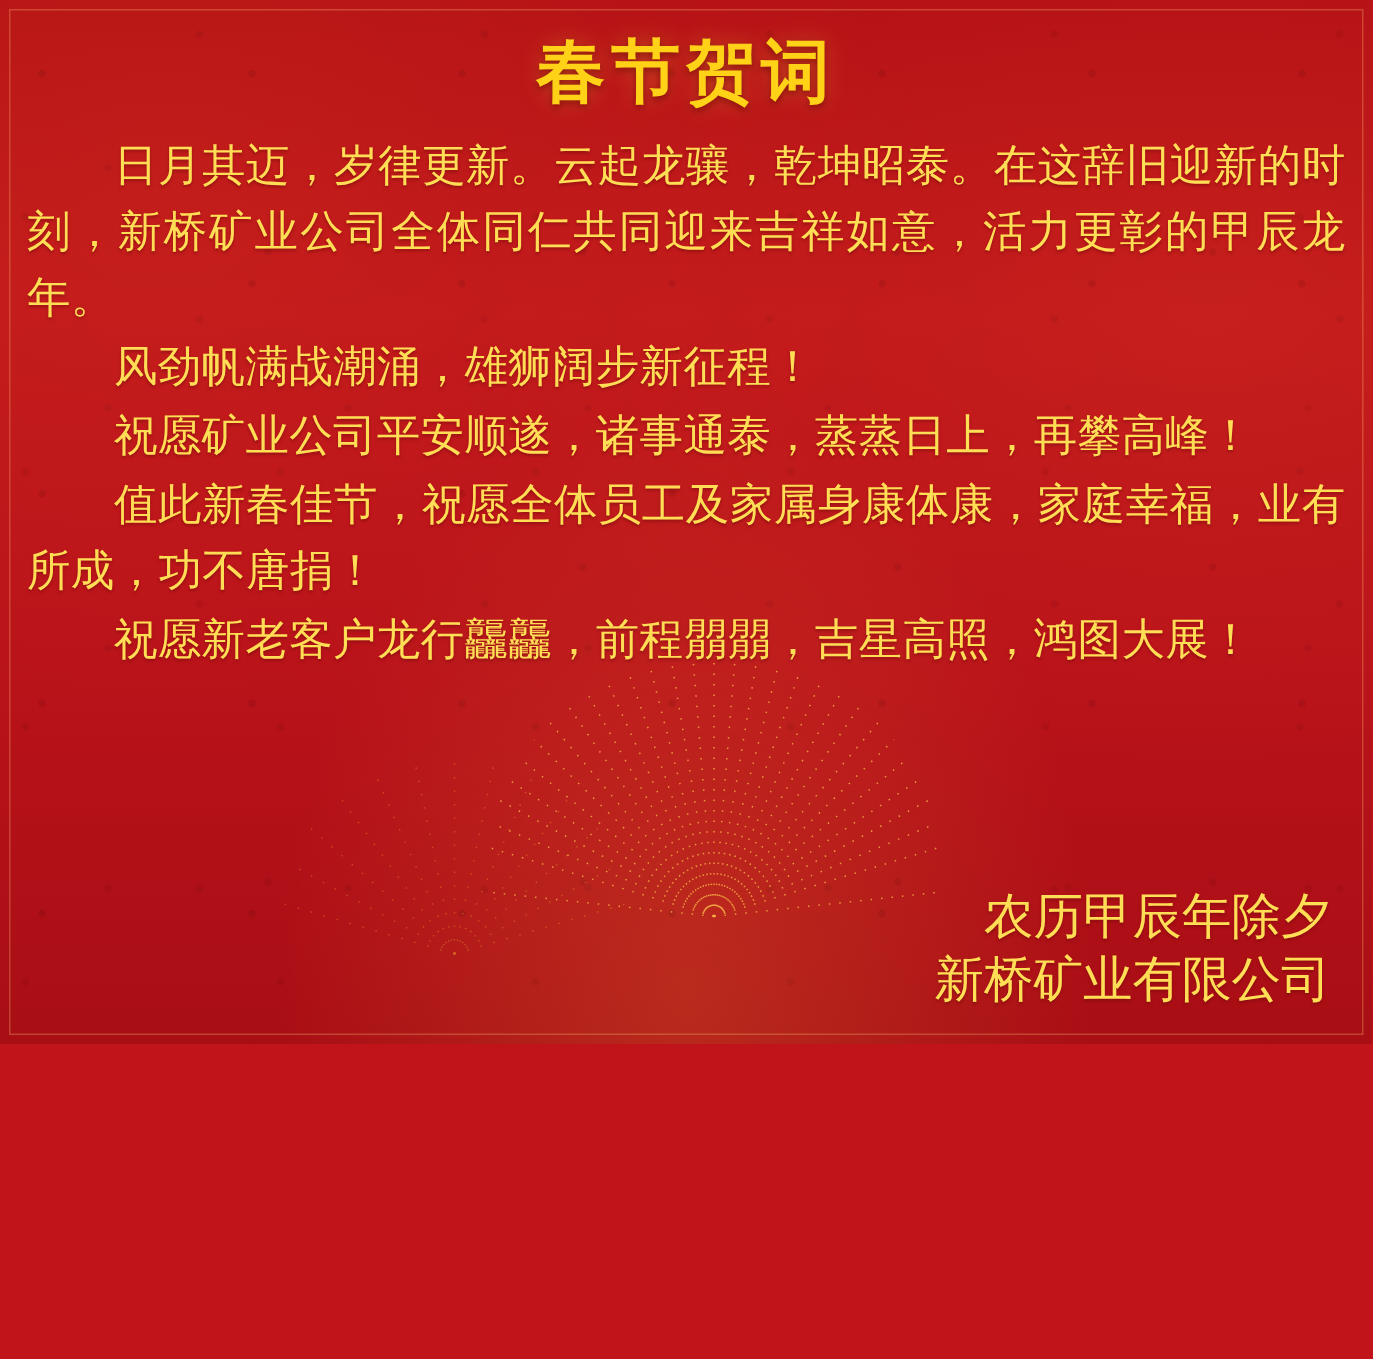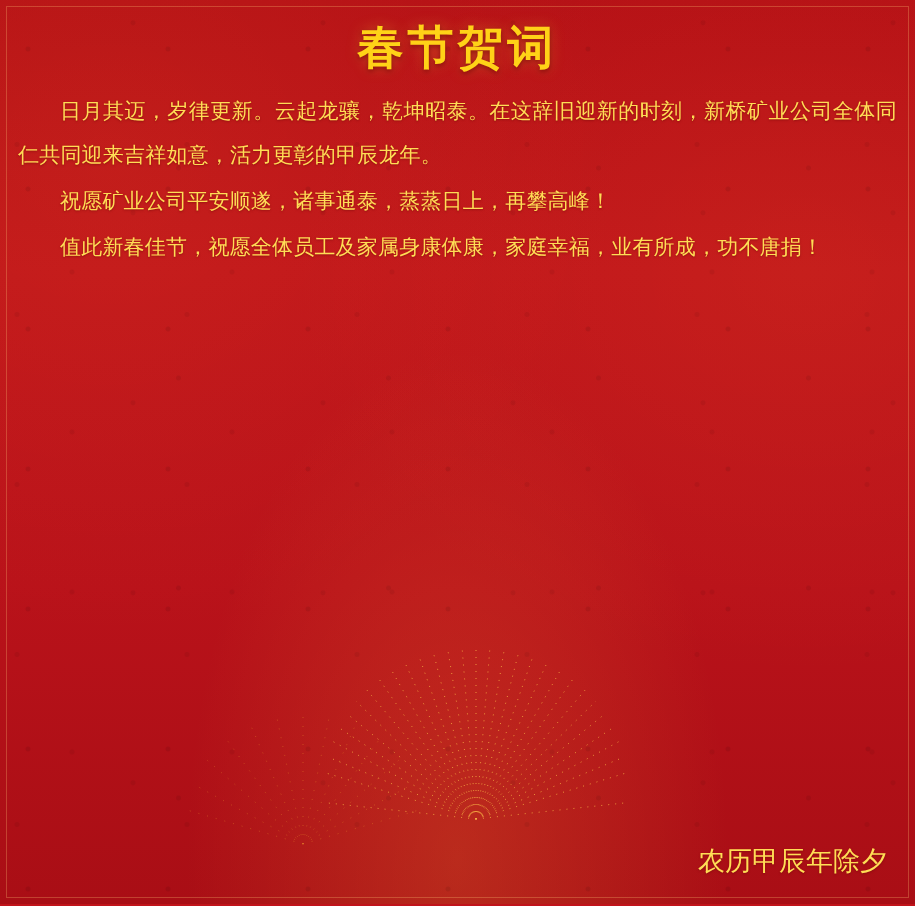--- a/index.html
+++ b/index.html
@@ -9,21 +9,21 @@
   body {
     width: 915px;
     height: 906px;
     background: #c0131a;
     font-family: "Liberation Sans", sans-serif;
     overflow: hidden;
   }
   #poster {
     position: relative;
     width: 915px;
-    height: 904px;
+    height: 696px;
     box-sizing: border-box;
     background:
       radial-gradient(ellipse at 50% 95%, rgba(255,170,60,0.18) 0%, rgba(255,170,60,0.0) 42%),
       radial-gradient(ellipse at 12% 18%, rgba(255,120,40,0.10) 0%, rgba(255,120,40,0) 45%),
       radial-gradient(ellipse at 88% 30%, rgba(255,120,40,0.10) 0%, rgba(255,120,40,0) 45%),
       linear-gradient(180deg, #b51016 0%, #c0151b 30%, #b9121a 65%, #a90e15 100%);
     overflow: hidden;
   }
   
   #texture {
@@ -56,40 +56,40 @@
     color: #ffd217;
     font-size: 46px;
     font-weight: bold;
     letter-spacing: 4px;
     line-height: 1.2;
     margin: 6px 0 14px 0;
     text-shadow: 0 2px 5px rgba(90,0,0,0.55), 0 0 14px rgba(255,190,60,0.35);
   }
   .para {
     color: #ffdd55;
-    font-size: 21px;
+    font-size: 29px;
     line-height: 44px;
     letter-spacing: 0.2px;
     text-align: justify;
     text-justify: inter-ideograph;
     text-indent: 2em;
     margin: 0 0 2px 0;
     text-shadow: 0 1px 2px rgba(110,10,10,0.5);
   }
   .para.no-indent {
     text-indent: 2em;
   }
   #signature {
     position: absolute;
     right: 28px;
     bottom: 22px;
     z-index: 4;
     text-align: right;
     color: #ffdd55;
-    font-size: 27px;
+    font-size: 33px;
     line-height: 42px;
     text-shadow: 0 1px 2px rgba(110,10,10,0.5);
   }
   
   #firework {
     position: absolute;
     left: 52%;
     bottom: 55px;
     width: 300px;
     height: 230px;
@@ -180,21 +180,24 @@
       <line class="spark-line2" x1="0" y1="0" x2="110" y2="-60"></line>
       <line class="spark-line2" x1="0" y1="0" x2="-116" y2="-34"></line>
       <line class="spark-line2" x1="0" y1="0" x2="116" y2="-34"></line>
     </g>
   </svg>
 
   <div id="content">
     <h1 id="title">春节贺词</h1>
 
     <p class="para">日月其迈，岁律更新。云起龙骧，乾坤昭泰。在这辞旧迎新的时刻，新桥矿业公司全体同仁共同迎来吉祥如意，活力更彰的甲辰龙年。</p>
+    <p class="para no-indent">风劲帆满战潮涌，雄狮阔步新征程！</p>
     <p class="para no-indent">祝愿矿业公司平安顺遂，诸事通泰，蒸蒸日上，再攀高峰！</p>
     <p class="para no-indent">值此新春佳节，祝愿全体员工及家属身康体康，家庭幸福，业有所成，功不唐捐！</p>
+    <p class="para no-indent">祝愿新老客户龙行龘龘，前程朤朤，吉星高照，鸿图大展！</p>
   </div>
 
   <div id="signature">
     <div>农历甲辰年除夕</div>
+    <div>新桥矿业有限公司</div>
   </div>
 
 </div>
 
 </body></html>

